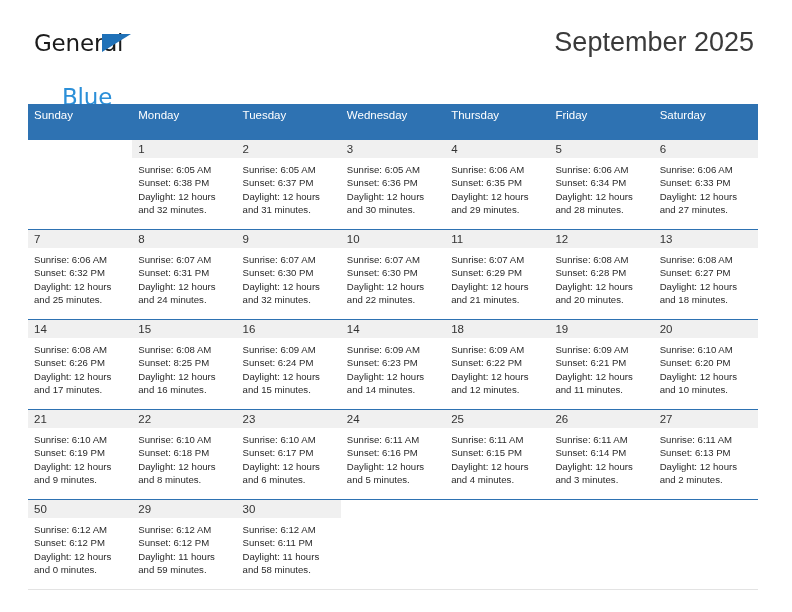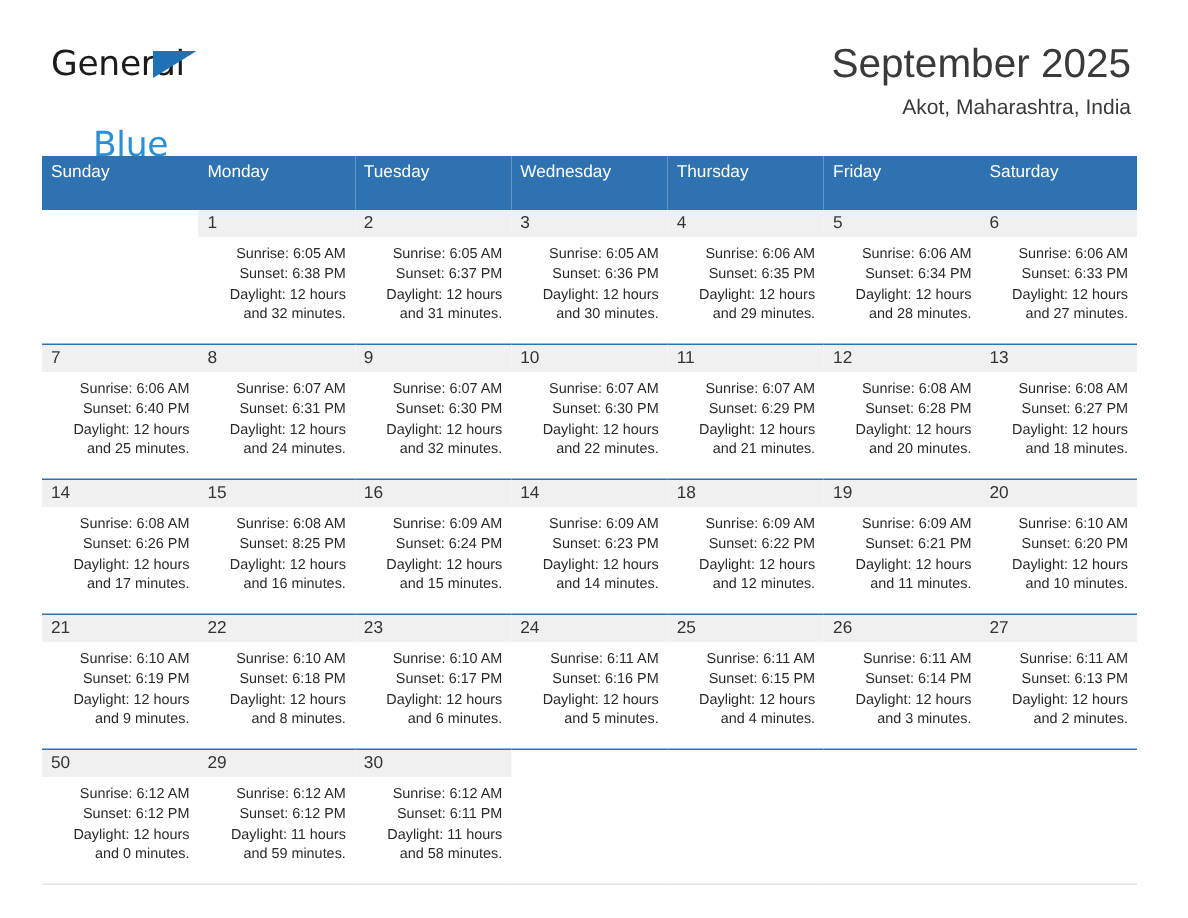--- a/index.html
+++ b/index.html
@@ -144,41 +144,39 @@
     box-sizing: border-box;
     font-size: 11.5px;
     line-height: 16px;
     color: #333333;
   }
   .cell-body {
     padding: 5px 6px 0 6px;
     font-size: 9.6px;
     line-height: 13.4px;
     color: #2a2a2a;
-    text-align: right;
   }
   .cell-body div { white-space: nowrap; }
   .cell.empty .daynum-band { background: transparent; }
 </style>
 </head>
 <body>
 
 <div class="page">
 
   <div class="header">
 
     <div class="brand">
       <span class="brand-general">General</span>
       <span class="brand-triangle"></span>
       <span class="brand-blue">Blue</span>
     </div>
 
     <div class="title-block">
       <div class="month-title">September 2025</div>
-      <div class="location">Akot, Maharashtra, India</div>
     </div>
 
   </div>
 
   <table class="calendar">
     <colgroup>
       <col>
         <col>
         <col>
         <col>
@@ -270,21 +268,21 @@
               </div>
             </div>
           </td>
         </tr>
         <tr class="week-row">
           <td>
             <div class="cell filled">
               <div class="daynum-band">7</div>
               <div class="cell-body">
                 <div>Sunrise: 6:06 AM</div>
-                <div>Sunset: 6:40 PM</div>
+                <div>Sunset: 6:32 PM</div>
                 <div>Daylight: 12 hours</div>
                 <div>and 25 minutes.</div>
               </div>
             </div>
           </td>
           <td>
             <div class="cell filled">
               <div class="daynum-band">8</div>
               <div class="cell-body">
                 <div>Sunrise: 6:07 AM</div>

